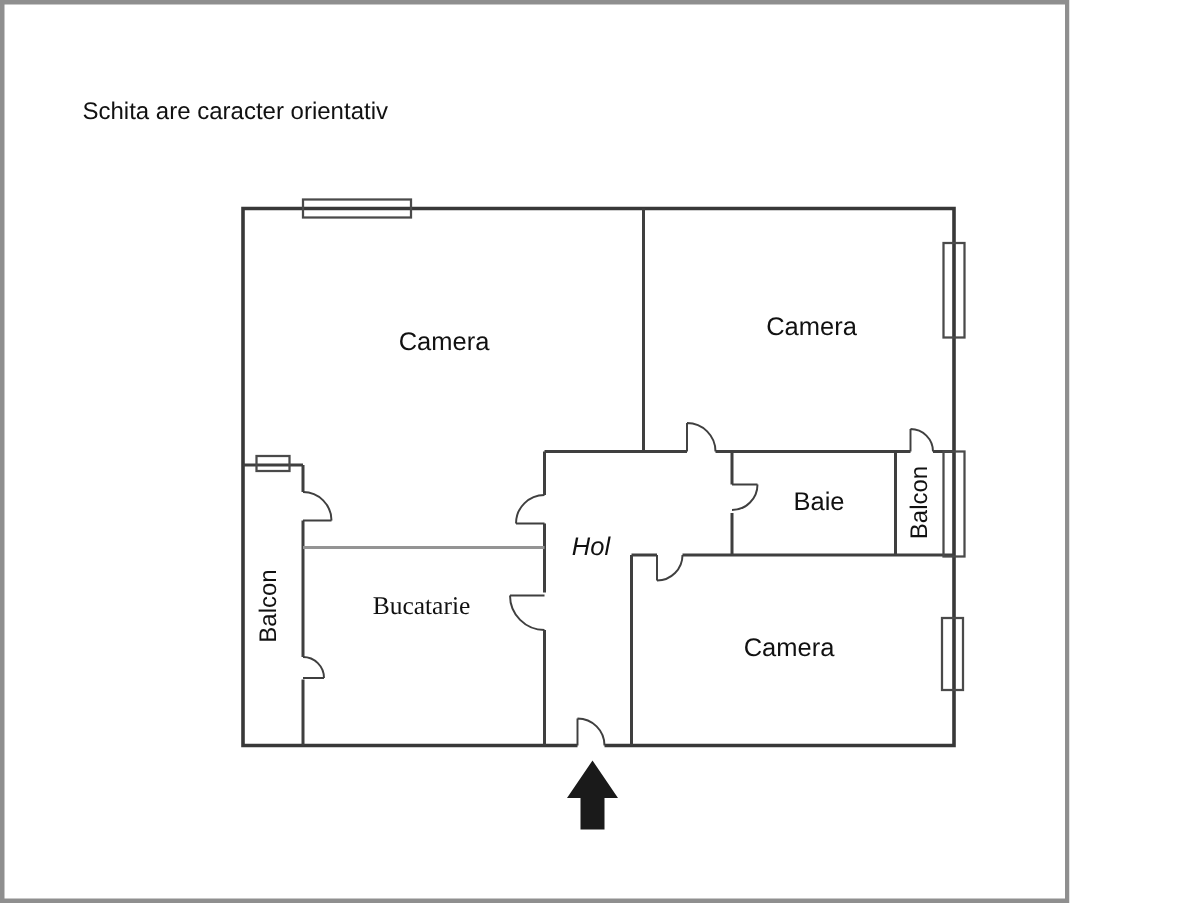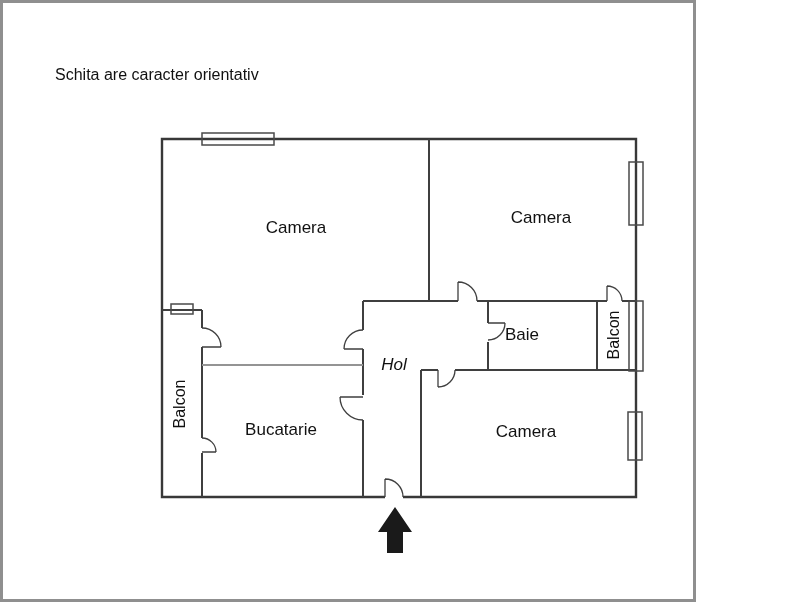--- a/index.html
+++ b/index.html
@@ -3,20 +3,21 @@
 <meta charset="utf-8">
 <style>
   html, body { margin: 0; padding: 0; background: #fff; }
   .canvas {
     position: relative;
     width: 696px;
     height: 602px;
     background: #ffffff;
     overflow: hidden;
     font-family: "Liberation Sans", sans-serif;
+    padding-left: 17px;
   }
   .frame {
     position: absolute;
     inset: 0;
     border: 3px solid #8f8f8f;
     box-sizing: border-box;
     pointer-events: none;
   }
   .plan-svg {
     position: absolute;
@@ -110,22 +111,22 @@
   <div class="title">Schita are caracter orientativ</div>
 
   <div class="room-label" style="left:296px; top:228px;">Camera</div>
 
   <div class="room-label" style="left:541px; top:218px;">Camera</div>
 
   <div class="room-label" style="left:526px; top:432px;">Camera</div>
 
   <div class="room-label" style="left:394px; top:365px;font-style:italic;">Hol</div>
 
-  <div class="room-label" style="left:522px; top:335px;">Baie</div>
+  <div class="room-label" style="left:546px; top:335px;">Baie</div>
 
-  <div class="room-label" style="left:281px; top:430px;">Bucatarie</div>
+  <div class="room-label" style="left:281px; top:404px;font-family:Liberation Serif, serif;">Bucatarie</div>
 
   <div class="room-label vertical" style="left:180px; top:404px;">Balcon</div>
 
   <div class="room-label vertical" style="left:614px; top:335px;">Balcon</div>
 
   <div class="frame"></div>
 </div>
 
 </body></html>

